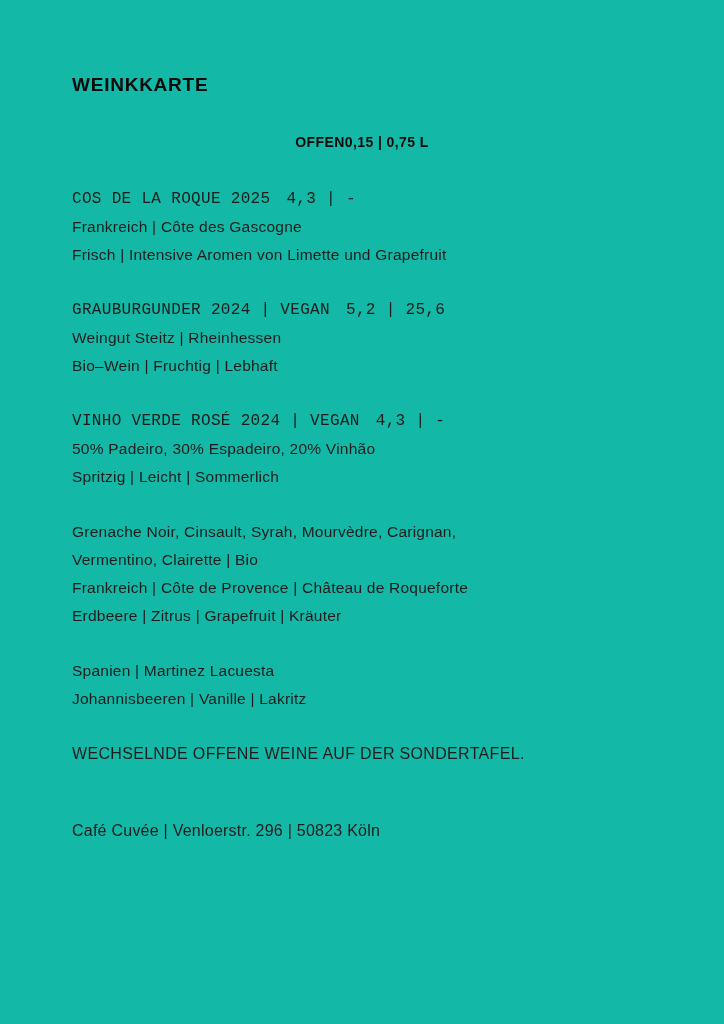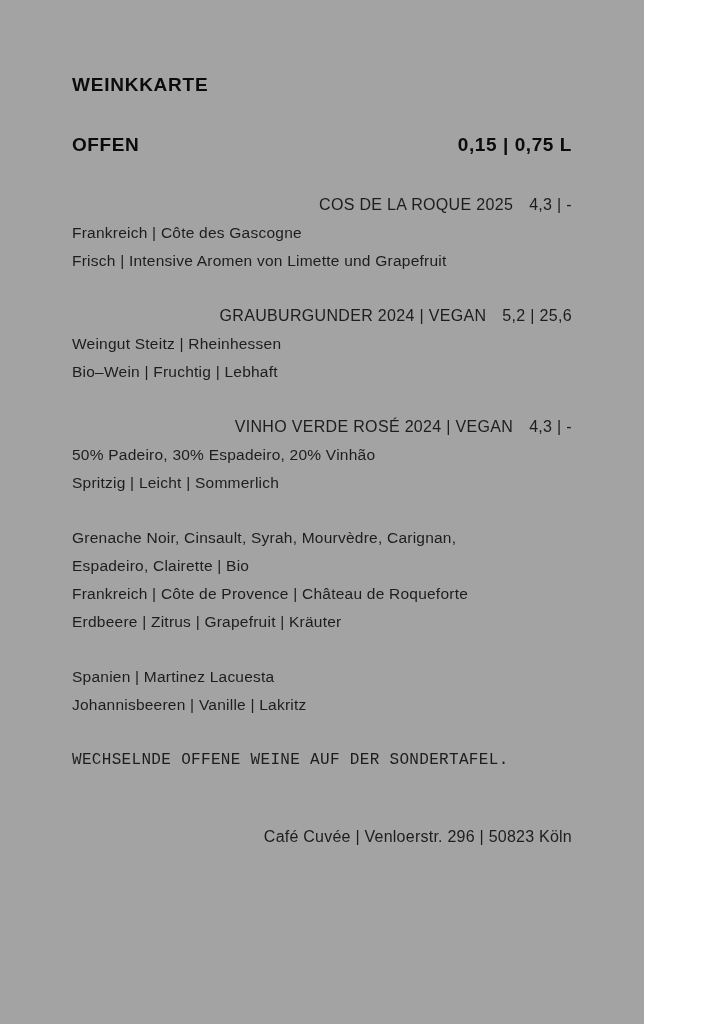--- a/index.html
+++ b/index.html
@@ -1,76 +1,76 @@
 <!DOCTYPE html>
 <html><head>
 <meta charset="utf-8">
 <style>
   html, body {
     margin: 0;
     padding: 0;
     background: #ffffff;
   }
   .page {
-    width: 644px;
+    width: 724px;
     height: 1024px;
     box-sizing: border-box;
     padding: 74px 72px 0 72px;
-    background: #a3a3a3;
+    background: #14b8a6;
     font-family: "Liberation Sans", "DejaVu Sans", sans-serif;
     color: #1d1d1d;
     overflow: hidden;
   }
   .title {
     font-size: 19px;
     font-weight: 700;
     letter-spacing: 0.04em;
     color: #0b0b0b;
     margin: 0 0 38px 0;
   }
   .section-header {
     display: flex;
-    justify-content: space-between;
+    justify-content: center;
     align-items: baseline;
-    font-size: 19px;
+    font-size: 14px;
     font-weight: 700;
     letter-spacing: 0.03em;
     color: #0b0b0b;
     margin: 0 0 35px 0;
   }
   .wine-entry {
     margin: 0 0 27px 0;
   }
   .wine-header {
     display: flex;
-    justify-content: flex-end;
+    justify-content: flex-start;
     align-items: baseline;
     font-size: 16px;
     letter-spacing: 0.02em;
     line-height: 28px;
+    font-family: Liberation Mono, monospace;
   }
   .wine-price {
     white-space: nowrap;
     padding-left: 16px;
   }
   .detail-line {
     font-size: 15.5px;
     letter-spacing: 0.015em;
     line-height: 28px;
   }
   .notice {
     margin: 27px 0 0 0;
     font-size: 16px;
     letter-spacing: 0.02em;
     line-height: 28px;
-    font-family: Liberation Mono, monospace;
   }
   .footer {
     margin-top: 53px;
-    text-align: right;
+    text-align: left;
     font-size: 16px;
     letter-spacing: 0.015em;
     line-height: 20px;
   }
 </style>
 </head>
 <body>
 
 <div class="page">
   <h1 class="title">WEINKKARTE</h1>
@@ -110,21 +110,21 @@
     </div>
     <div class="wine-details">
           <div class="detail-line">50% Padeiro, 30% Espadeiro, 20% Vinhão</div>
           <div class="detail-line">Spritzig | Leicht | Sommerlich</div>
         </div>
   </div>
 
   <div class="wine-entry">
     <div class="wine-details">
           <div class="detail-line">Grenache Noir, Cinsault, Syrah, Mourvèdre, Carignan,</div>
-          <div class="detail-line">Espadeiro, Clairette | Bio</div>
+          <div class="detail-line">Vermentino, Clairette | Bio</div>
           <div class="detail-line">Frankreich | Côte de Provence | Château de Roqueforte</div>
           <div class="detail-line">Erdbeere | Zitrus | Grapefruit | Kräuter</div>
         </div>
   </div>
 
   <div class="wine-entry">
     <div class="wine-details">
           <div class="detail-line">Spanien | Martinez Lacuesta</div>
           <div class="detail-line">Johannisbeeren | Vanille | Lakritz</div>
         </div>

